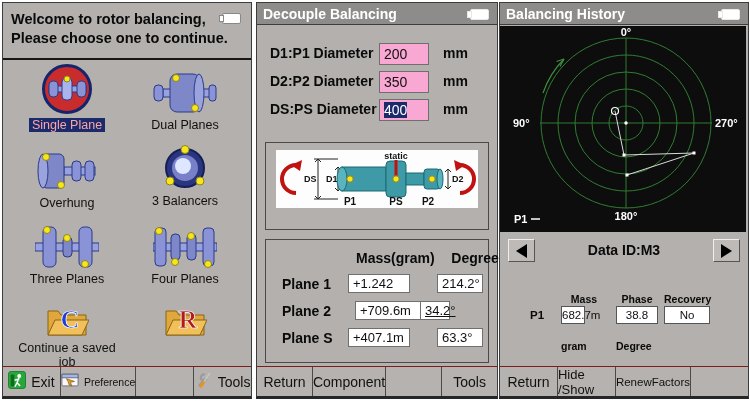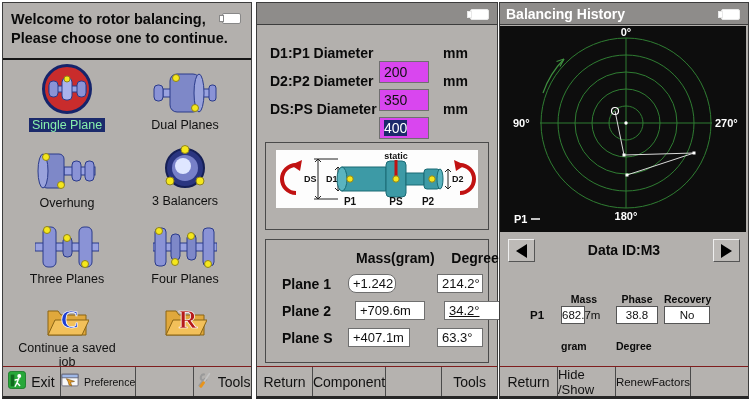--- a/index.html
+++ b/index.html
@@ -30,33 +30,33 @@
   .tcell .small{font-size:10.5px;}
 
   
   .lp-header{position:absolute;left:8px;top:7px;font-weight:bold;font-size:14.5px;
              color:#0a0a0a;line-height:19px;}
   .lp-batt{top:10px;right:10px;}
   .lp-sep{position:absolute;left:0;right:0;top:55px;height:2px;background:#161616;}
   .mode{position:absolute;width:112px;text-align:center;cursor:default;}
   .mode-ic{display:flex;align-items:flex-end;justify-content:center;}
   .mode-label{display:inline-block;margin-top:2px;font-size:12.5px;color:#101010;padding:0 3px;}
-  .mode-label.sel{background:#1b2a6b;color:#86efac;}
+  .mode-label.sel{background:#1b2a6b;color:#fca5a5;}
   .m0{left:8px;top:60px;}  .m1{left:126px;top:68px;}
   .m2{left:8px;top:146px;} .m3{left:126px;top:142px;}
   .m4{left:8px;top:222px;} .m5{left:126px;top:222px;}
   .m6{left:8px;top:296px;} .m7{left:126px;top:296px;}
   .mode-ic.h52{height:52px;} .mode-ic.h46{height:46px;} .mode-ic.h44{height:44px;} .mode-ic.h40{height:40px;}
 
   
   .frow{position:absolute;left:0;right:0;height:24px;}
   .flabel{position:absolute;left:13px;top:2px;font-weight:bold;font-size:14px;color:#0a0a0a;}
-  .fbox{position:absolute;left:122px;top:0;width:50px;height:22px;background:#d946ef;
+  .fbox{position:absolute;left:122px;top:0;width:50px;height:22px;background:#f9a8d4;
         border:1px solid #6f6f6f;box-sizing:border-box;font-size:14px;color:#111;
-        padding:2px 0 0 4px;margin-top:18px;}
+        padding:2px 0 0 4px;}
   .fbox .hl{background:#1b2a6b;color:#fff;}
   .funit{position:absolute;left:186px;top:2px;font-weight:bold;font-size:14px;color:#0a0a0a;}
   .diagram-box{position:absolute;left:8px;top:139px;width:222px;height:86px;
                border:1px solid #4a4a4a;background:#b3b0ad;}
   .diagram-white{position:absolute;left:10px;top:7px;width:202px;height:58px;background:#fdfdfd;}
   .mtable{position:absolute;left:8px;top:236px;width:222px;height:122px;border:1px solid #4a4a4a;}
   .mt-head{position:absolute;top:10px;font-weight:bold;font-size:14px;color:#0a0a0a;margin-left:8px;}
   .mt-row{position:absolute;left:0;right:0;height:20px;}
   .mt-name{position:absolute;left:16px;top:2px;font-weight:bold;font-size:14px;color:#0a0a0a;}
   .mt-cell{position:absolute;top:0;height:19px;background:#fff;border:1px solid #6f6f6f;
@@ -248,20 +248,21 @@
           <path d="M9.5 13 L6.5 17" stroke="#e8941c" stroke-width="3.2" stroke-linecap="round"></path>
         </svg>
       </span>
       <span>Tools</span>
     </div>
   </div>
 </div>
 
 <div class="panel" id="mid-panel">
   <div class="titlebar">
+    <span>Decouple Balancing</span>
     <span class="battery tb-batt"></span>
   </div>
 
   <div class="frow" style="top:40px;">
     <span class="flabel">D1:P1 Diameter</span>
     <span class="fbox"><span>200</span></span>
     <span class="funit">mm</span>
   </div>
   <div class="frow" style="top:68px;">
     <span class="flabel">D2:P2 Diameter</span>
@@ -312,27 +313,27 @@
         <text x="152" y="54" font-size="10" font-weight="bold" fill="#111" text-anchor="middle">P2</text>
       </svg>
     </div>
   </div>
 
   <div class="mtable">
     <span class="mt-head" style="left:82px;width:76px;text-align:center;">Mass(gram)</span>
     <span class="mt-head" style="left:171px;width:60px;text-align:center;">Degree</span>
     <div class="mt-row" style="top:34px;">
       <span class="mt-name">Plane 1</span>
-      <span class="mt-cell" style="left:82px;width:48px;border-radius:8px;">+1.242</span>
+      <span class="mt-cell" style="left:82px;width:62px;">+1.242</span>
       <span class="mt-cell" style="left:171px;width:46px;">214.2°</span>
     </div>
     <div class="mt-row" style="top:61px;">
       <span class="mt-name">Plane 2</span>
       <span class="mt-cell" style="left:89px;width:70px;">+709.6m</span>
-      <span class="mt-cell" style="left:178px;width:60px;text-decoration:underline;">34.2°</span>
+      <span class="mt-cell" style="left:154px;width:30px;text-decoration:underline;">34.2°</span>
     </div>
     <div class="mt-row" style="top:88px;">
       <span class="mt-name">Plane S</span>
       <span class="mt-cell" style="left:82px;width:62px;">+407.1m</span>
       <span class="mt-cell" style="left:171px;width:46px;">63.3°</span>
     </div>
   </div>
 
   <div class="toolbar">
     <div class="tcell">

